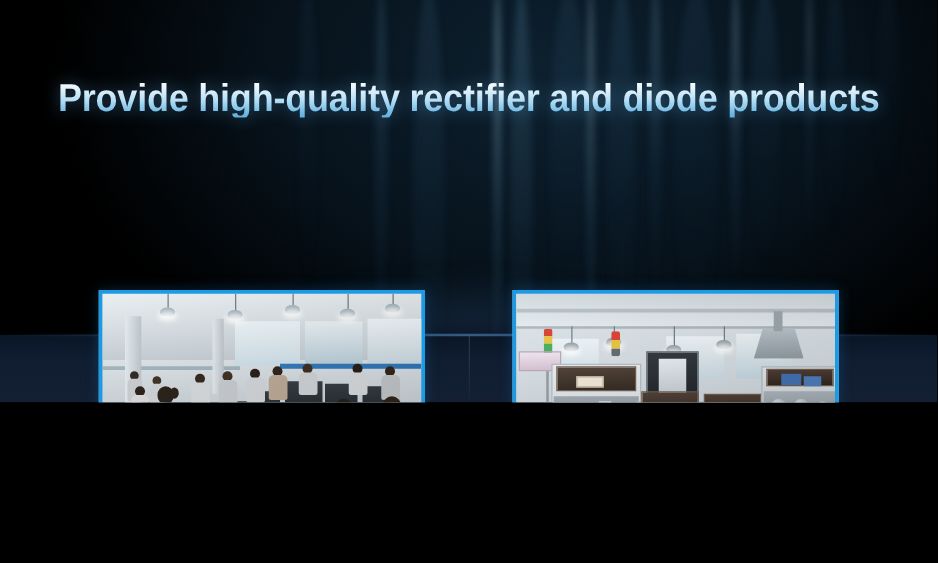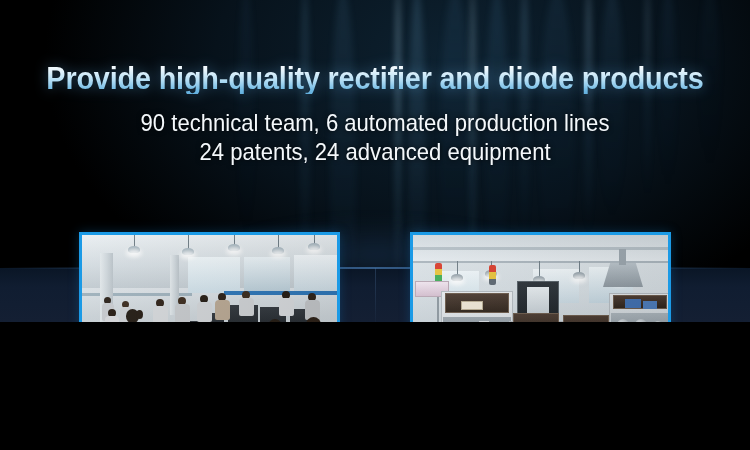--- a/index.html
+++ b/index.html
@@ -183,24 +183,20 @@
 
   <div class="floor">
     <div class="floor-vline" style="left:178px;"></div>
     <div class="floor-vline" style="left:375px;"></div>
     <div class="floor-vline" style="left:572px;"></div>
   </div>
   <div class="floor-top-line"></div>
 
   <div class="text-block">
     <h1 class="headline">Provide high-quality rectifier and diode products</h1>
-    <div class="sub-wrap">
-      <p class="sub">90 technical team, 6 automated production lines</p>
-      <p class="sub">24 patents, 24 advanced equipment</p>
-    </div>
   </div>
 
   <div class="photo photo-left">
     <div class="photo-inner">
 
       <div class="pix" style="inset:0;background:linear-gradient(to bottom,#e6ebee 0%,#dfe5e9 30%,#ccd4d9 52%,#c6ced4 70%,#dde3e7 100%);"></div>
 
       <div class="ceil" style="height:34%;"></div>
 
       <div class="win" style="left:106px;top:22px;width:52px;height:36px;"></div>

